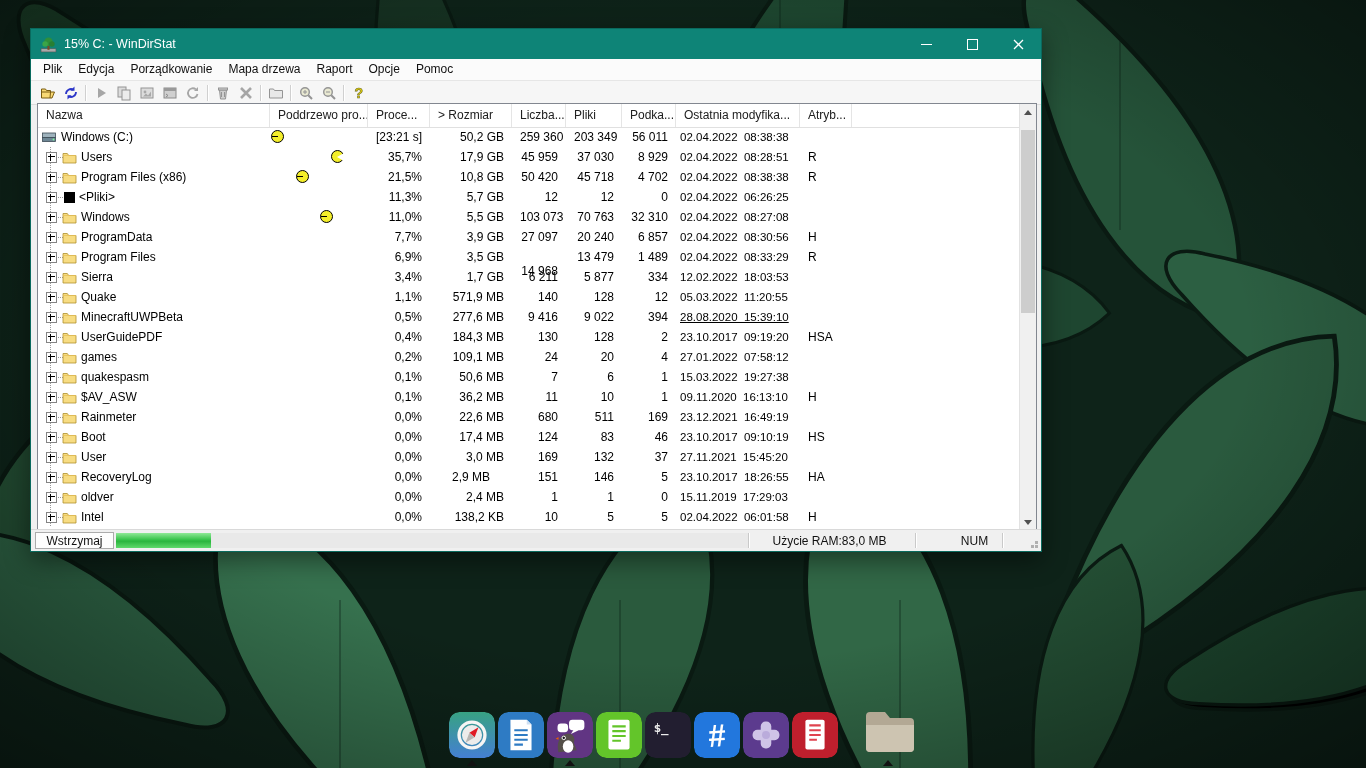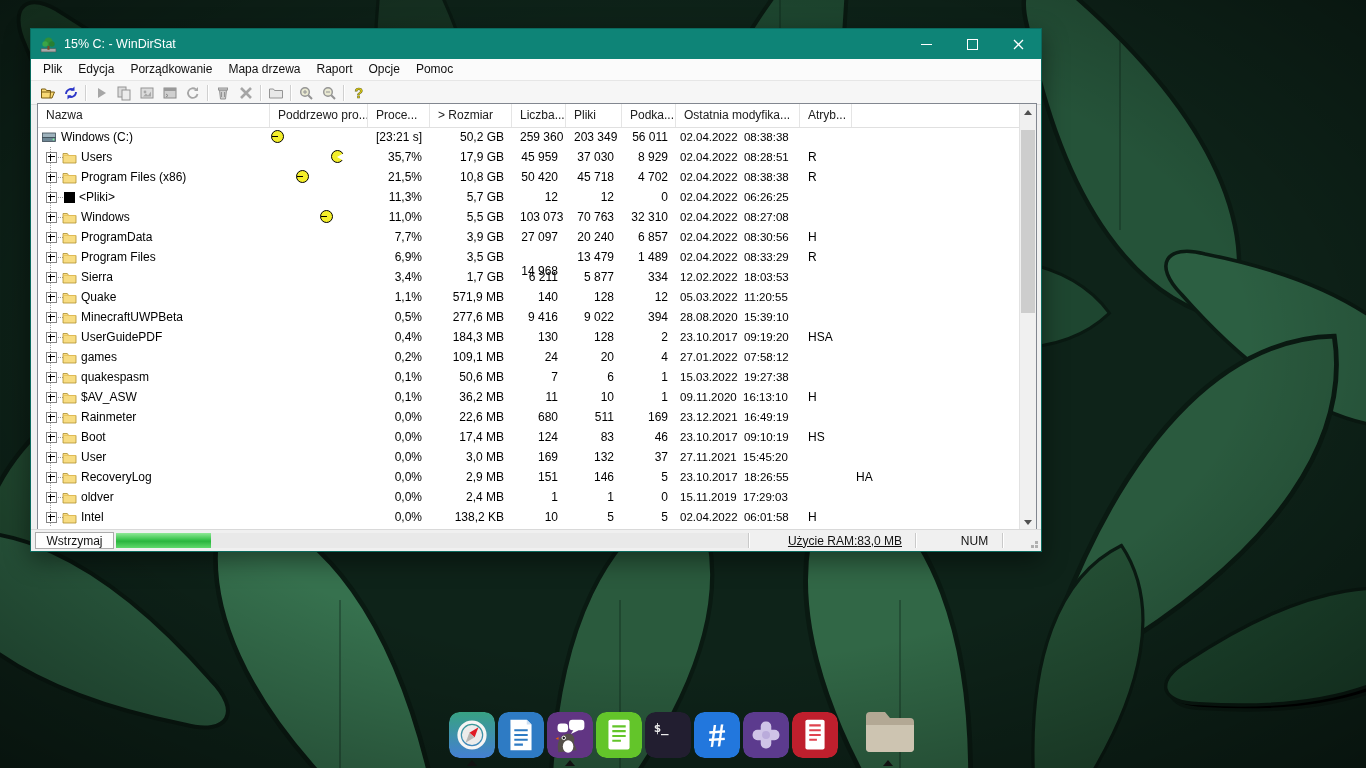--- a/index.html
+++ b/index.html
@@ -75,21 +75,21 @@
 
   
   .statusbar{position:absolute;left:0;right:0;bottom:0;height:21px;background:#f0f0f0;
     border-top:1px solid #d9d9d9;display:flex;align-items:center;font-size:12px;color:#111;}
   .pausebtn{margin-left:4px;width:79px;height:17px;background:#fdfdfd;border:1px solid #ababab;
     display:flex;align-items:center;justify-content:center;font-size:12px;box-sizing:border-box;}
   .progress{flex:1 1 auto;height:15px;margin-left:2px;background:#e9e9e9;position:relative;}
   .progress .fill{position:absolute;left:0;top:0;bottom:0;width:15%;
     background:linear-gradient(to bottom,#8fe996 0%,#37c24a 45%,#2bb53e 55%,#5fd96b 100%);}
   .sb-sep{width:1px;height:15px;background:#c9c9c9;box-shadow:1px 0 0 #fff;}
-  .rampane{width:166px;display:flex;justify-content:flex-end;box-sizing:border-box;padding:0 13px 0 8px;text-decoration:underline;}
+  .rampane{width:166px;display:flex;justify-content:center;box-sizing:border-box;padding:0 13px 0 8px;}
   .numpane{width:55px;text-align:center;padding-left:31px;}
   .grippane{width:38px;height:21px;position:relative;}
   .grip{position:absolute;right:3px;bottom:3px;width:3px;height:3px;background:#b0b0b0;
     box-shadow:-4px 0 0 #b0b0b0,0 -4px 0 #b0b0b0;}
 
   
   .dock{position:absolute;left:0;right:0;bottom:2px;height:66px;display:flex;
     align-items:flex-end;justify-content:center;}
   .dock-item{position:relative;width:46px;height:46px;margin:0 1.5px 8px 1.5px;}
   .dock-item svg{width:46px;height:46px;display:block;border-radius:10px;}
@@ -473,21 +473,21 @@
                   <path d="M1 5.5h13" stroke="#e6c25a" stroke-width="0.8"></path>
                 </svg>
                 <span class="label">MinecraftUWPBeta</span>
               </div>
               <div class="cell subtree" style="width: 98px;"></div>
               <div class="cell r" style="width: 62px;">0,5%</div>
               <div class="cell r" style="width: 82px;">277,6 MB</div>
               <div class="cell r" style="width: 54px;">9 416</div>
               <div class="cell r" style="width: 56px;">9 022</div>
               <div class="cell r" style="width: 54px;">394</div>
-              <div class="cell date" style="width: 124px;">28.08.2020  15:39:10</div>
+              <div class="cell date" style="width: 124px; text-decoration: underline;">28.08.2020  15:39:10</div>
               <div class="cell attr" style="width: 52px;"></div>
             </div>
             <div class="row">
               <div class="cell namecell" style="width: 232px;">
                 <span class="guide"></span>
                 <span class="twig"></span>
                 <span class="expander"></span>
                 <svg class="fileicon" viewBox="0 0 15 14">
                   <path d="M1 3.5h4.3l1.4 2H14v7.5H1z" fill="#f7dc82" stroke="#b0912f" stroke-width="0.8"></path>
                   <path d="M1 5.5h13" stroke="#e6c25a" stroke-width="0.8"></path>
@@ -629,26 +629,26 @@
                 <span class="twig"></span>
                 <span class="expander"></span>
                 <svg class="fileicon" viewBox="0 0 15 14">
                   <path d="M1 3.5h4.3l1.4 2H14v7.5H1z" fill="#f7dc82" stroke="#b0912f" stroke-width="0.8"></path>
                   <path d="M1 5.5h13" stroke="#e6c25a" stroke-width="0.8"></path>
                 </svg>
                 <span class="label">RecoveryLog</span>
               </div>
               <div class="cell subtree" style="width: 98px;"></div>
               <div class="cell r" style="width: 62px;">0,0%</div>
-              <div class="cell r" style="width: 82px;">2,9 MB</div>
+              <div class="cell r" style="width: 82px; text-align: center;">2,9 MB</div>
               <div class="cell r" style="width: 54px;">151</div>
               <div class="cell r" style="width: 56px;">146</div>
               <div class="cell r" style="width: 54px;">5</div>
               <div class="cell date" style="width: 124px;">23.10.2017  18:26:55</div>
-              <div class="cell attr" style="width: 52px; margin-left: 48px;">HA</div>
+              <div class="cell attr" style="width: 52px;">HA</div>
             </div>
             <div class="row">
               <div class="cell namecell" style="width: 232px;">
                 <span class="guide"></span>
                 <span class="twig"></span>
                 <span class="expander"></span>
                 <svg class="fileicon" viewBox="0 0 15 14">
                   <path d="M1 3.5h4.3l1.4 2H14v7.5H1z" fill="#f7dc82" stroke="#b0912f" stroke-width="0.8"></path>
                   <path d="M1 5.5h13" stroke="#e6c25a" stroke-width="0.8"></path>
                 </svg>

